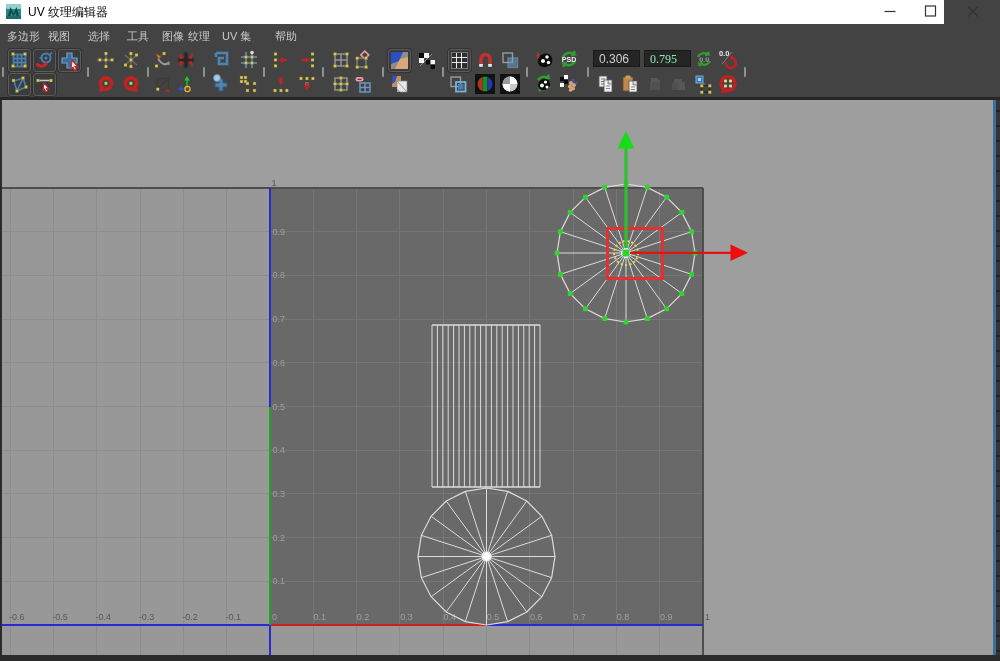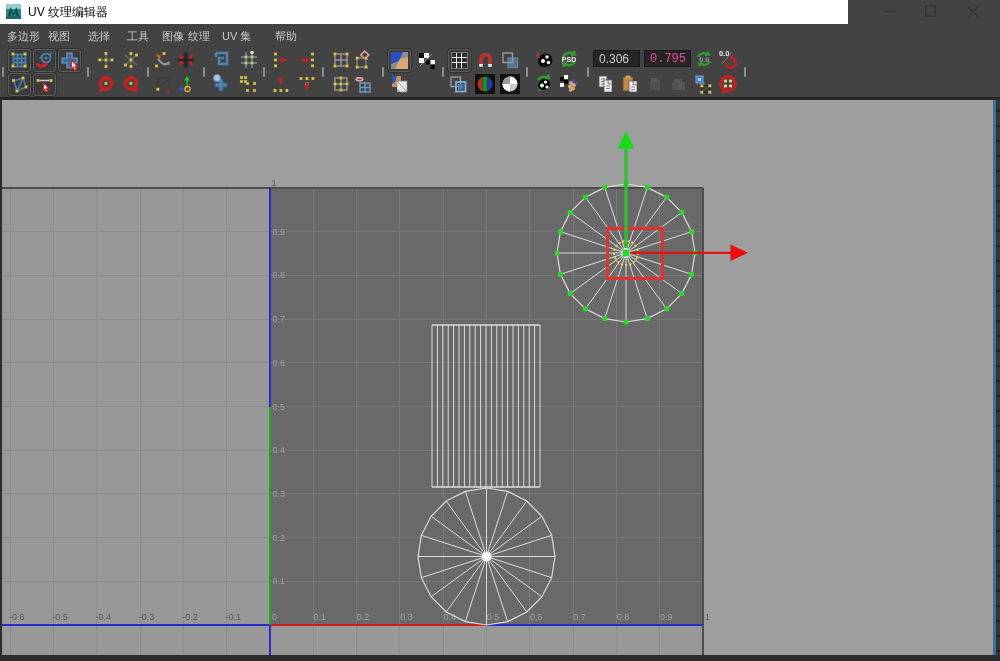--- a/index.html
+++ b/index.html
@@ -1,16 +1,16 @@
 <!DOCTYPE html>
 <html><head><meta charset="utf-8">
 <style>
 *{margin:0;padding:0;box-sizing:border-box}
 body{width:1000px;height:661px;overflow:hidden;position:relative;font-family:"Liberation Sans",sans-serif;background:#434343}
-.titlebar{position:absolute;left:0;top:0;width:848px;height:24px;background:#ffffff;color:#000}
+.titlebar{position:absolute;left:0;top:0;width:944px;height:24px;background:#ffffff;color:#000}
 .menubar{position:absolute;left:0;top:24px;width:1000px;height:25px;background:#434343;color:#cacaca;font-size:11px}
 .toolbar{position:absolute;left:0;top:0;width:1000px;height:97px}
 .tbline{position:absolute;left:0;top:97px;width:1000px;height:3px;background:#272727}
 </style></head>
 <body>
 <div class="titlebar">
  <svg width="16" height="16" style="position:absolute;left:6px;top:4px" viewBox="0 0 16 16">
   <rect x="0" y="0" width="15" height="15" rx="1.5" fill="#2a8585"></rect>
   <rect x="0" y="0" width="15" height="5" rx="1.5" fill="#8fd0cd"></rect>
   <path d="M1.5,13 L4.5,3 L7.5,9.5 L10.5,3 L13.5,13 L10.8,13 L9.8,8.5 L7.5,12.5 L5.2,8.5 L4.2,13 Z" fill="#114b4e"></path>
@@ -338,21 +338,21 @@
           <circle cx="15" cy="15.5" r="2"></circle>
           <circle cx="12.5" cy="17" r="1.8"></circle>
         </g>
         <g fill="#4858b0" opacity="0.8">
           <circle cx="15" cy="7.5" r="1.8"></circle>
           <circle cx="18" cy="10" r="1.6"></circle>
         </g>
       </svg></div>
     <div style="position:absolute;left:587px;top:67px;width:1.5px;height:10px;background:#8f8f8f;border-radius:2px"></div>
     <div style="position:absolute;left:593px;top:50px;width:47px;height:17px;background:#252525;border:1px solid #1a1a1a;color:#cfcfcf;font-size:12px;line-height:16px;padding-left:5px;font-family:'Liberation Sans',sans-serif">0.306</div>
-    <div style="position:absolute;left:644px;top:50px;width:47px;height:17px;background:#252525;border:1px solid #1a1a1a;color:#ec4899;font-size:12px;line-height:16px;padding-left:5px;font-family:Liberation Mono, monospace">0.795</div>
+    <div style="position:absolute;left:644px;top:50px;width:47px;height:17px;background:#252525;border:1px solid #1a1a1a;color:#86efac;font-size:12px;line-height:16px;padding-left:5px;font-family:Liberation Serif, serif">0.795</div>
     <div style="position:absolute;left:694px;top:50px;width:20px;height:20px;"><svg width="20" height="20" viewBox="0 0 20 20">
         <path d="M4,7 a6.5,6.5 0 0 1 10,-2.4 l-3,0.5 M14,5 l0.6,-3.2" fill="none" stroke="#2f9e2f" stroke-width="2.4"></path>
         <path d="M16,11 a6.5,6.5 0 0 1 -10,2.4 l3,-0.5 M6,13 l-0.6,3.2" fill="none" stroke="#2f9e2f" stroke-width="2.4"></path>
         <text x="10.2" y="12" font-family="Liberation Sans,sans-serif" font-size="7" font-weight="bold" fill="#f2f2f2" text-anchor="middle" stroke="#222" stroke-width="0.35">0.0</text>
       </svg></div>
     <div style="position:absolute;left:718px;top:49px;width:22px;height:22px;"><svg width="22" height="22" viewBox="0 0 22 22">
         <text x="1" y="7" font-family="Liberation Sans,sans-serif" font-size="7.5" font-weight="bold" fill="#e8e8e8">0.0</text>
         <line x1="14" y1="3" x2="4" y2="15" stroke="#8a8a8a" stroke-width="0.8"></line>
         <path d="M8,13 a5,5 0 1 0 4,-4" fill="none" stroke="#c22020" stroke-width="2.6"></path>
         <path d="M12,6 l4,2 l-4,2.5 z" fill="#c22020"></path>

